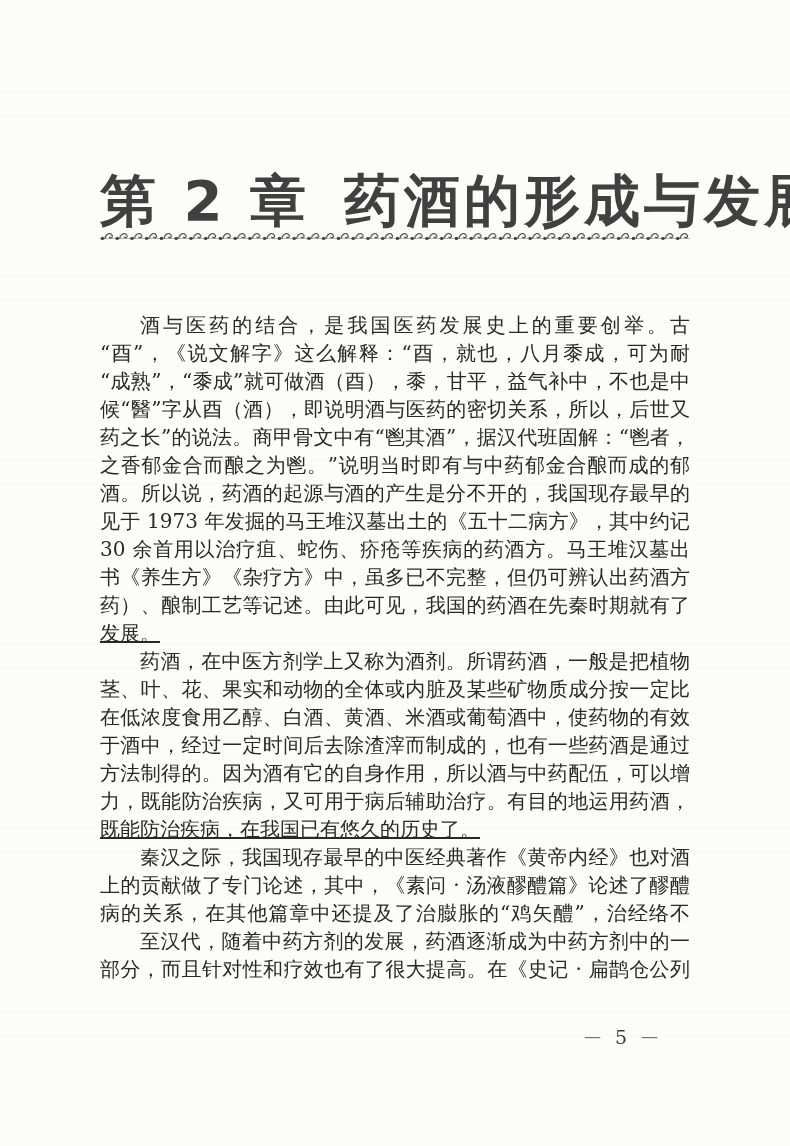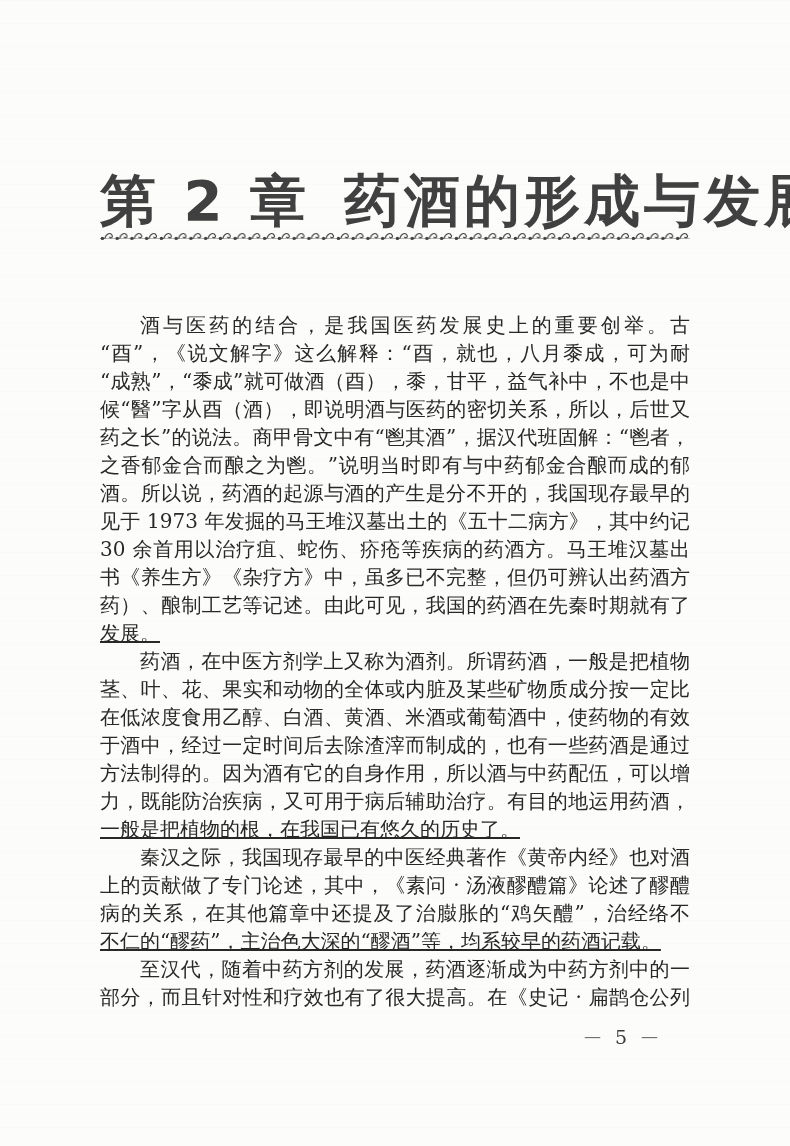--- a/index.html
+++ b/index.html
@@ -138,26 +138,25 @@
     <div class="line">书《养生方》《杂疗方》中，虽多已不完整，但仍可辨认出药酒方（药酒用</div>
     <div class="line">药）、酿制工艺等记述。由此可见，我国的药酒在先秦时期就有了一定的</div>
     <div class="line para-end">发展。</div>
 
     <div class="line first">药酒，在中医方剂学上又称为酒剂。所谓药酒，一般是把植物的根、</div>
     <div class="line">茎、叶、花、果实和动物的全体或内脏及某些矿物质成分按一定比例浸泡</div>
     <div class="line">在低浓度食用乙醇、白酒、黄酒、米酒或葡萄酒中，使药物的有效成分溶解</div>
     <div class="line">于酒中，经过一定时间后去除渣滓而制成的，也有一些药酒是通过发酵等</div>
     <div class="line">方法制得的。因为酒有它的自身作用，所以酒与中药配伍，可以增强药</div>
     <div class="line">力，既能防治疾病，又可用于病后辅助治疗。有目的地运用药酒，有意识</div>
-    <div class="line para-end">一般是把植物的根，在我国已有悠久的历史了。</div>
+    <div class="line para-end">既能防治疾病，在我国已有悠久的历史了。</div>
 
     <div class="line first">秦汉之际，我国现存最早的中医经典著作《黄帝内经》也对酒在医学</div>
     <div class="line">上的贡献做了专门论述，其中，《素问 · 汤液醪醴篇》论述了醪醴与防病治</div>
     <div class="line">病的关系，在其他篇章中还提及了治臌胀的“鸡矢醴”，治经络不通、病生</div>
-    <div class="line para-end">不仁的“醪药”，主治色大深的“醪酒”等，均系较早的药酒记载。</div>
 
     <div class="line first">至汉代，随着中药方剂的发展，药酒逐渐成为中药方剂中的一个组成</div>
     <div class="line">部分，而且针对性和疗效也有了很大提高。在《史记 · 扁鹊仓公列传》中</div>
 
   </div>
 
   <div class="page-number">
     <span class="dash">—</span><span>5</span><span class="dash">—</span>
   </div>
 

